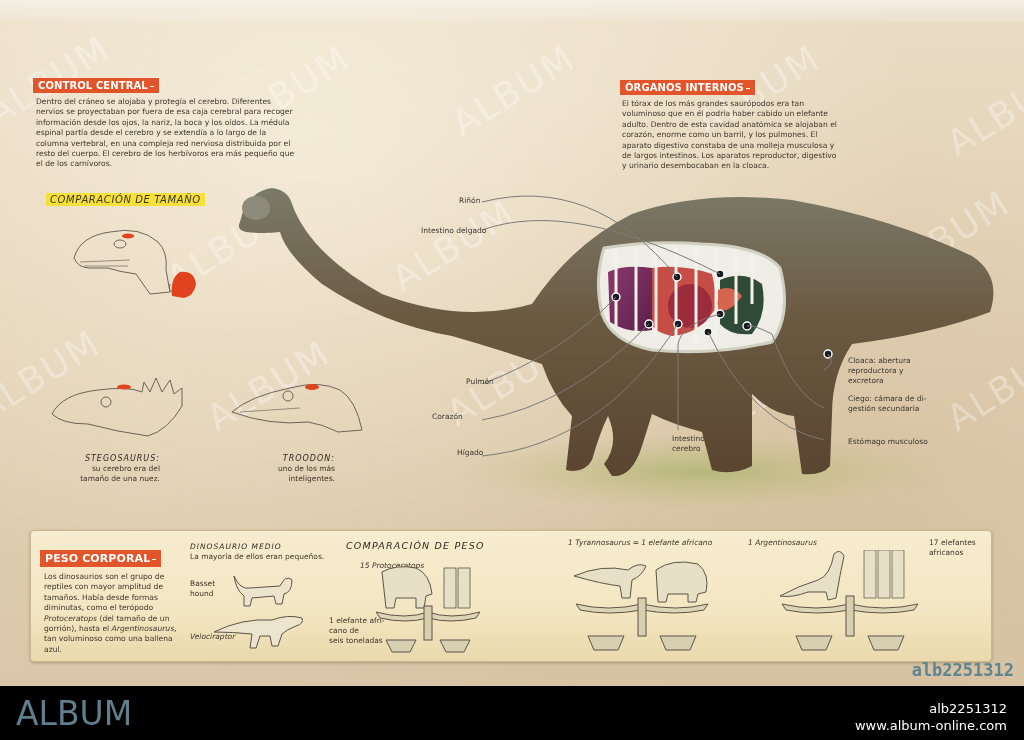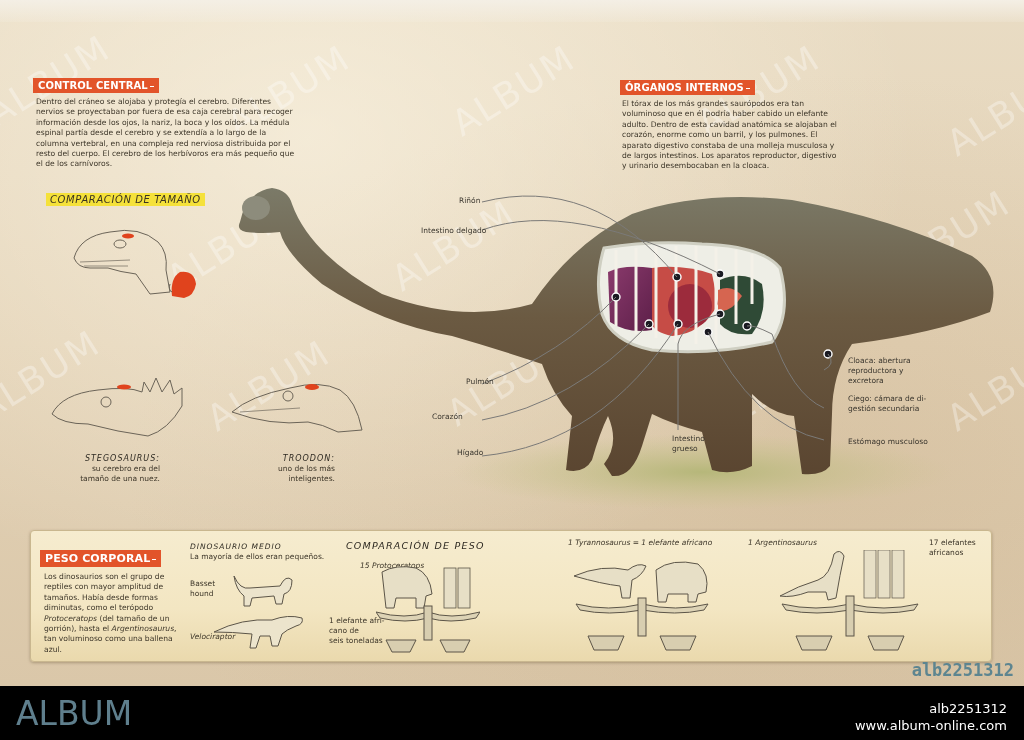--- a/index.html
+++ b/index.html
@@ -198,21 +198,21 @@
     </g>
   </svg>
 
   <div class="label" style="left:459px;top:196px;">Riñón</div>
   <div class="label" style="left:421px;top:226px;">Intestino delgado</div>
   <div class="label" style="left:434px;top:377px;padding-left:32px;">Pulmón</div>
   <div class="label" style="left:432px;top:412px;">Corazón</div>
   <div class="label" style="left:457px;top:448px;">Hígado</div>
   <div class="label" style="left:672px;top:434px;">
     <span>Intestino</span><br>
-    <span>grueso</span>
+    <span>cerebro</span>
   </div>
   <div class="label" style="left:848px;top:356px;">
     <span>Cloaca: abertura</span><br>
     <span>reproductora y</span><br>
     <span>excretora</span>
   </div>
   <div class="label" style="left:848px;top:394px;">
     <span>Ciego: cámara de di-</span><br>
     <span>gestión secundaria</span>
   </div>

